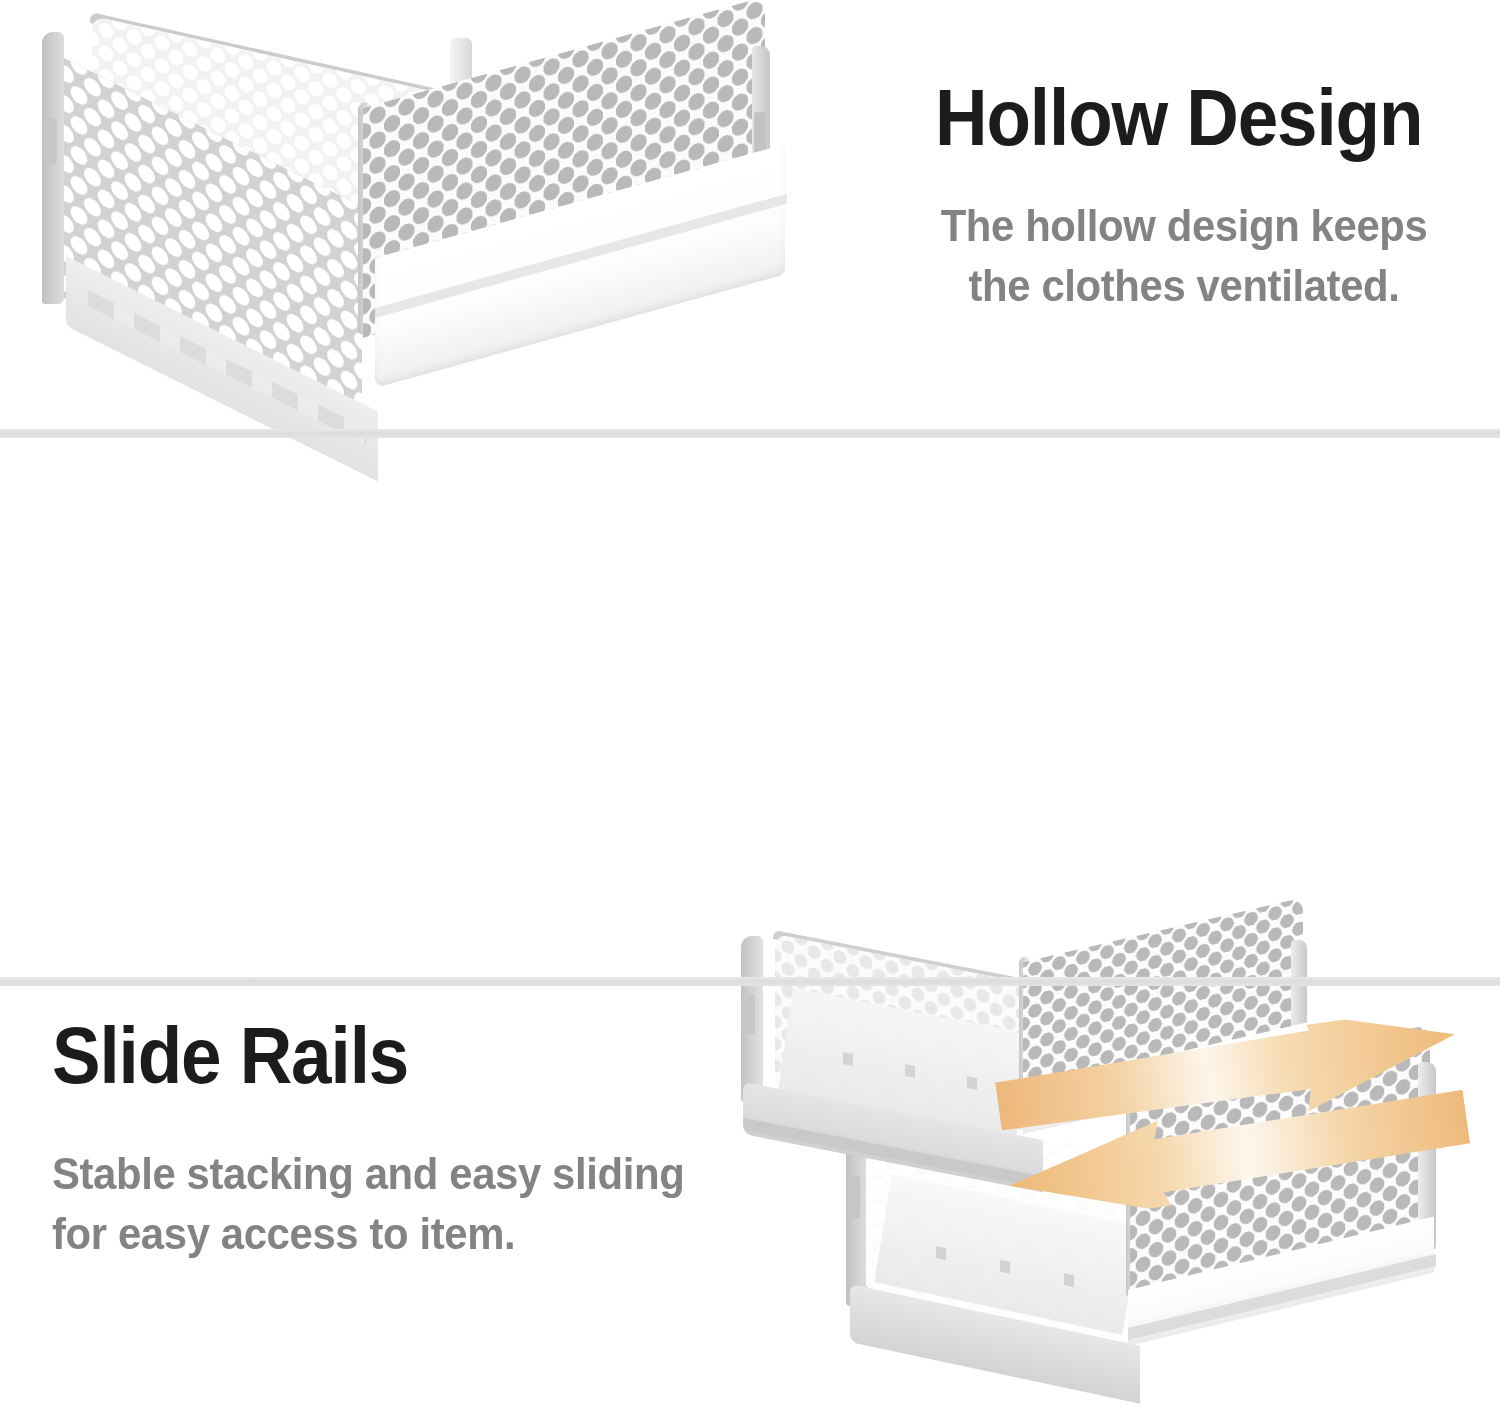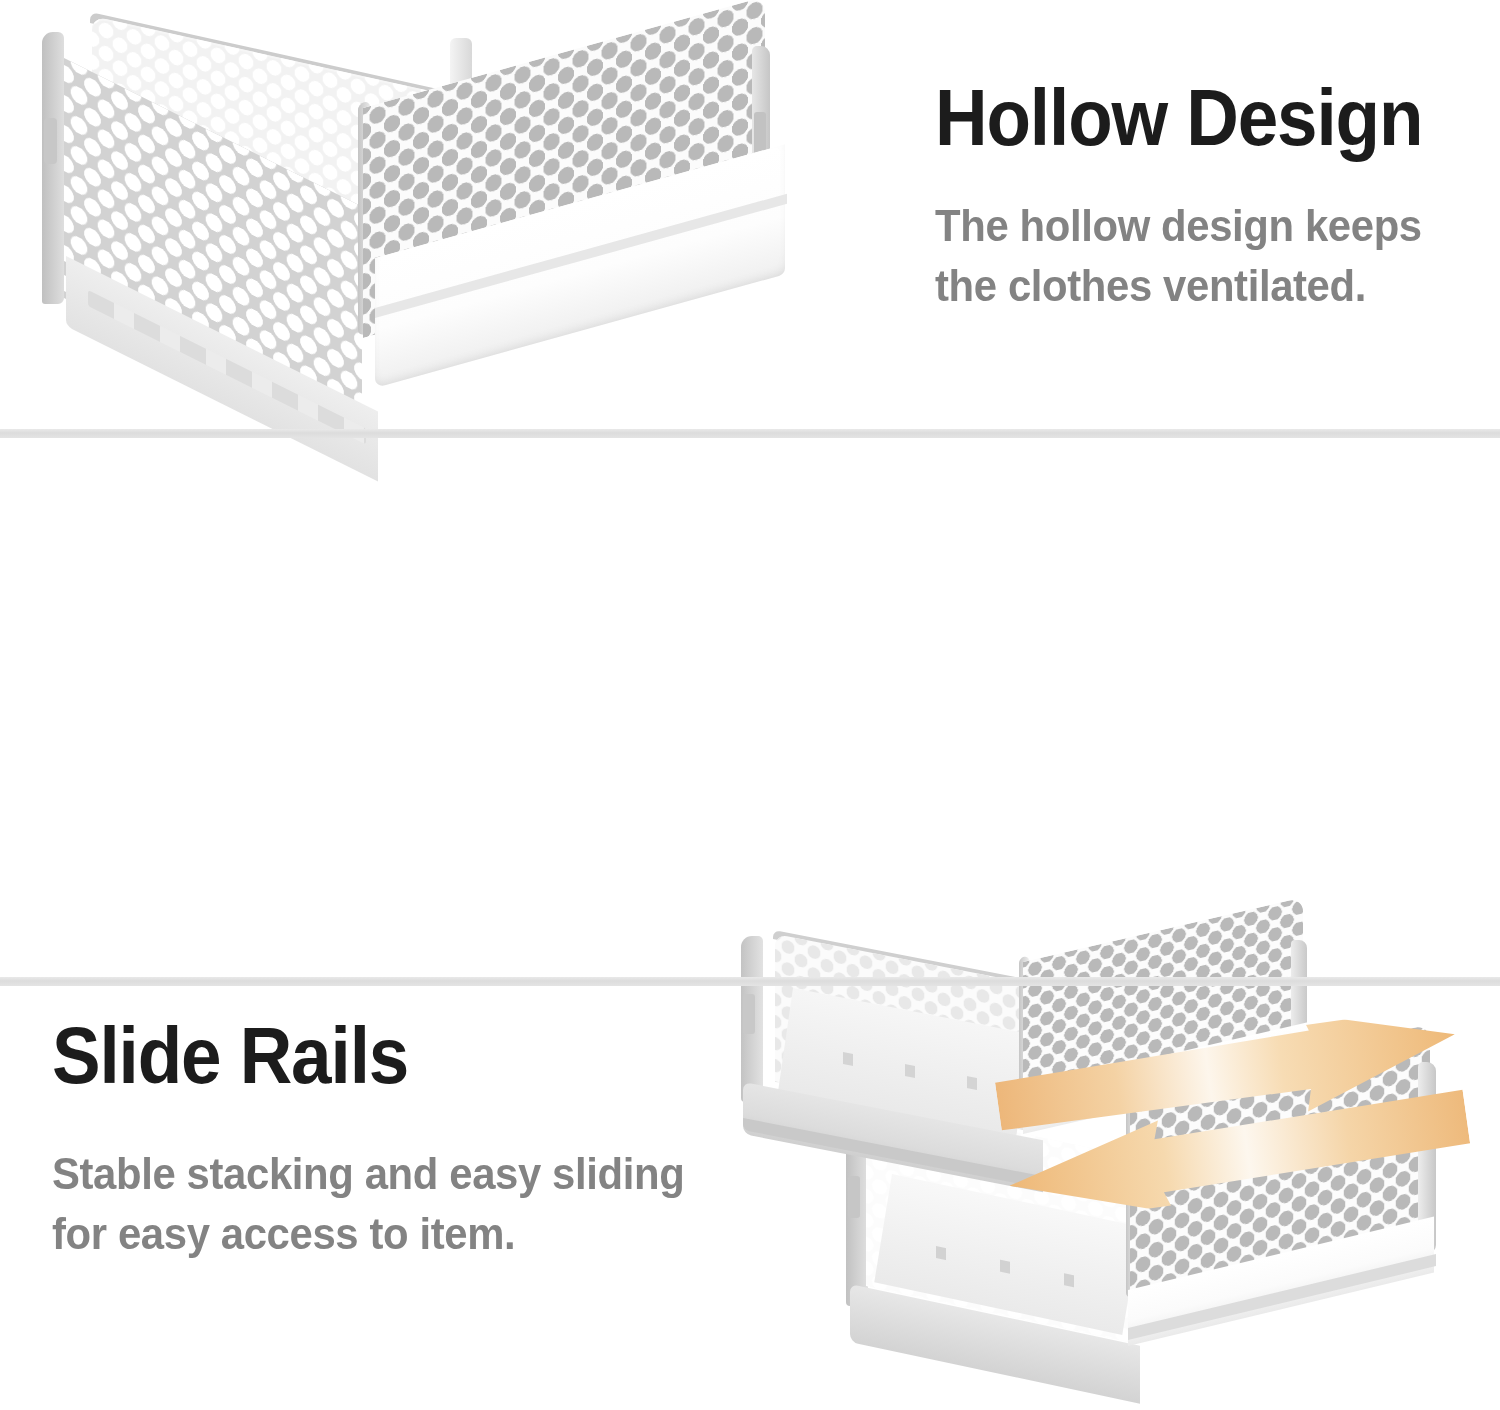--- a/index.html
+++ b/index.html
@@ -31,21 +31,21 @@
     transform:scaleX(0.91); transform-origin:left top;
     white-space:nowrap;
   }
   .feature-desc {
     font-size:45px; font-weight:bold; color:#838383;
     line-height:1.33; letter-spacing:-0.4px;
     transform:scaleX(0.93); transform-origin:left top;
   }
   .feature-desc span { display:block; white-space:nowrap; }
 
-  #text-1 { left:935px; top:78px; }
+  #text-1 { left:935px; top:78px;text-align:center; }
   #text-1 .feature-desc { margin-top:38px; }
   #text-2 { left:52px; top:578px; }
   #text-2 .feature-desc { margin-top:48px; }
 
   
   .basket { position:absolute; }
 
   
   .plate {
     position:absolute;

